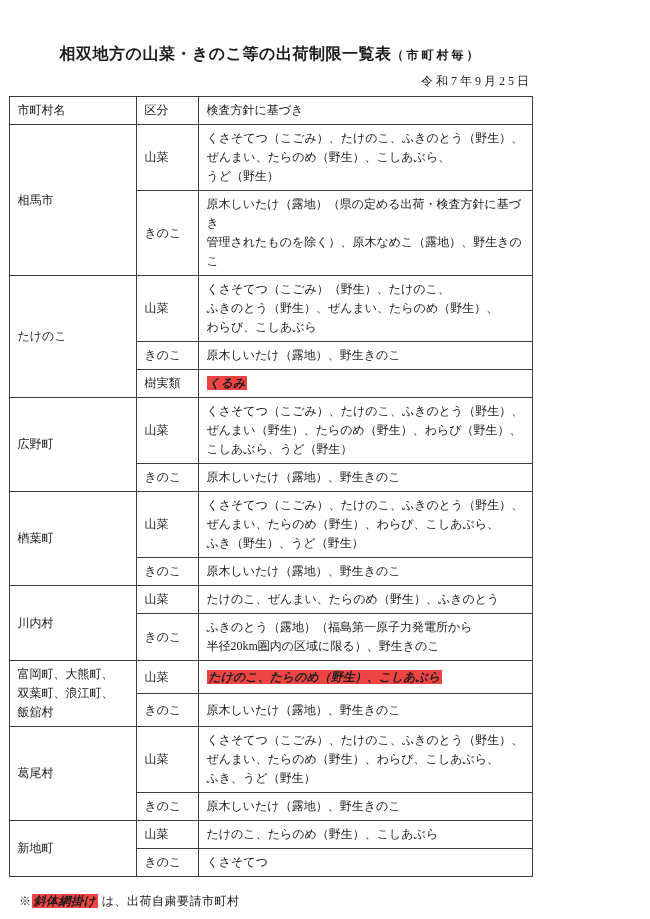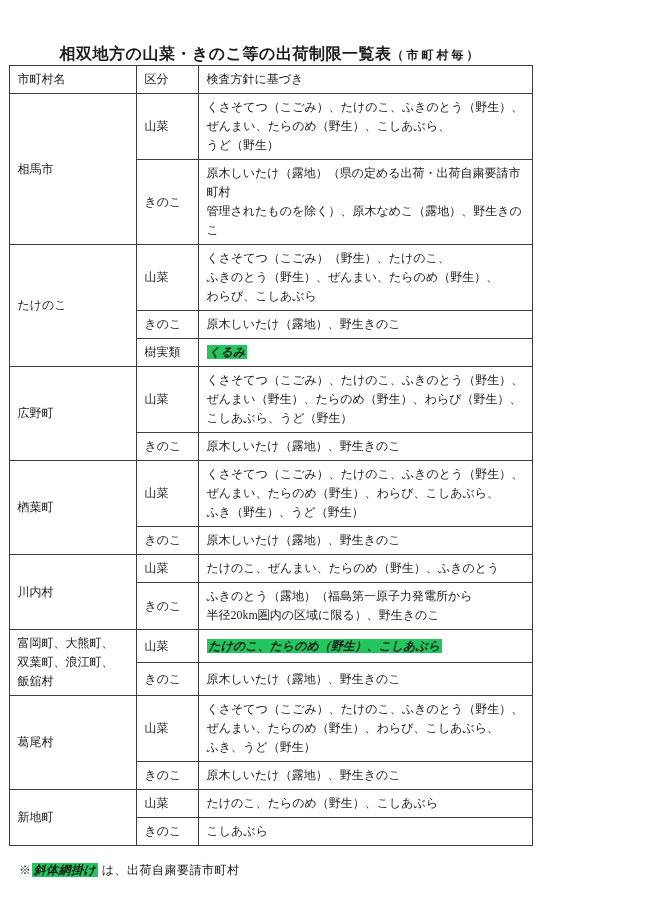--- a/index.html
+++ b/index.html
@@ -24,35 +24,36 @@
     font-size:12px;line-height:19px;font-weight:normal;
     padding:4px 8px;vertical-align:middle;text-align:left;
     overflow:hidden;
   }
   col.c-name{width:127px;}
   col.c-cat{width:62px;}
   col.c-items{width:334px;}
   td.name{white-space:pre-line;line-height:18px;}
   td.items{white-space:pre-line;}
   .hl{
-    background:#22c55e;font-style:italic;font-weight:bold;
+    background:#ef4444;font-style:italic;font-weight:bold;
     padding:0 2px;
   }
   .notes{width:523px;margin:16px auto 0 auto;font-size:12px;}
   .note-line{margin:0 0 12px 10px;letter-spacing:0.5px;}
 </style>
 </head>
 <body>
 
 <div class="page">
 
   <div class="title-wrap">
     <span class="doc-title">相双地方の山菜・きのこ等の出荷制限一覧表</span><span class="doc-title-sub">（市町村毎）</span>
   </div>
 
+  <div class="date-line">令和7年9月25日</div>
 
   <table class="restriction">
     <colgroup>
         <col class="c-name">
         <col class="c-cat">
         <col class="c-items">
       </colgroup>
     <thead>
       <tr>
         <th>市町村名</th>
@@ -64,21 +65,21 @@
 
       <tr>
         <td class="name" rowspan="2">相馬市</td>
         <td>山菜</td>
         <td class="items">くさそてつ（こごみ）、たけのこ、ふきのとう（野生）、
 ぜんまい、たらのめ（野生）、こしあぶら、
 うど（野生）</td>
       </tr>
       <tr>
         <td>きのこ</td>
-        <td class="items">原木しいたけ（露地）（県の定める出荷・出荷自粛要請市町村
+        <td class="items">原木しいたけ（露地）（県の定める出荷・検査方針に基づき
 管理されたものを除く）、原木なめこ（露地）、野生きのこ</td>
       </tr>
 
       <tr>
         <td class="name" rowspan="3">たけのこ</td>
         <td>山菜</td>
         <td class="items">くさそてつ（こごみ）（野生）、たけのこ、
 ふきのとう（野生）、ぜんまい、たらのめ（野生）、
 わらび、こしあぶら</td>
       </tr>
@@ -150,21 +151,21 @@
         <td class="items">原木しいたけ（露地）、野生きのこ</td>
       </tr>
 
       <tr>
         <td class="name" rowspan="2">新地町</td>
         <td>山菜</td>
         <td class="items">たけのこ、たらのめ（野生）、こしあぶら</td>
       </tr>
       <tr>
         <td>きのこ</td>
-        <td class="items">こしあぶら</td>
+        <td class="items">くさそてつ</td>
       </tr>
     </tbody>
   </table>
 
   <div class="notes">
     <div class="note-line">
       <span>※</span><span class="hl">斜体網掛け</span><span> は、出荷自粛要請市町村</span>
     </div>
 
   </div>

